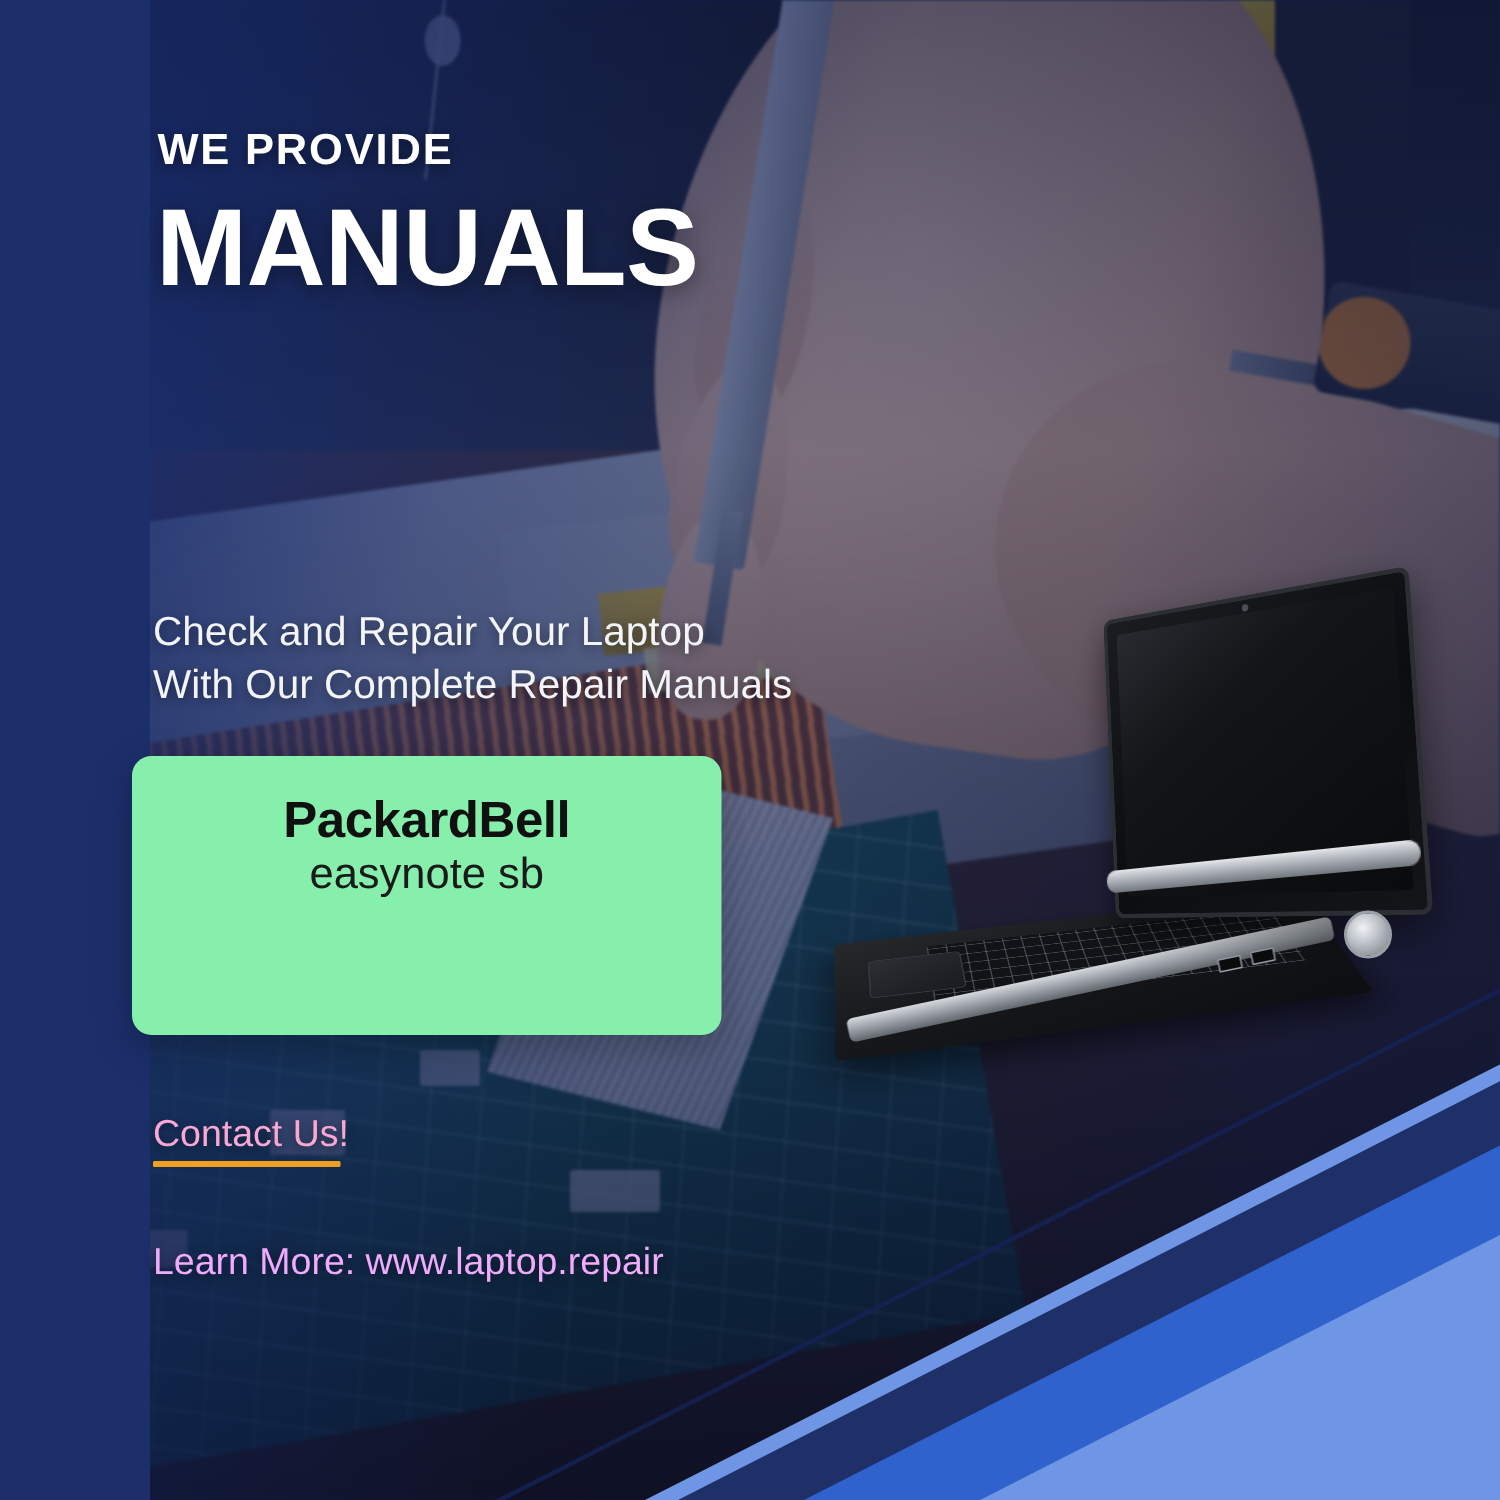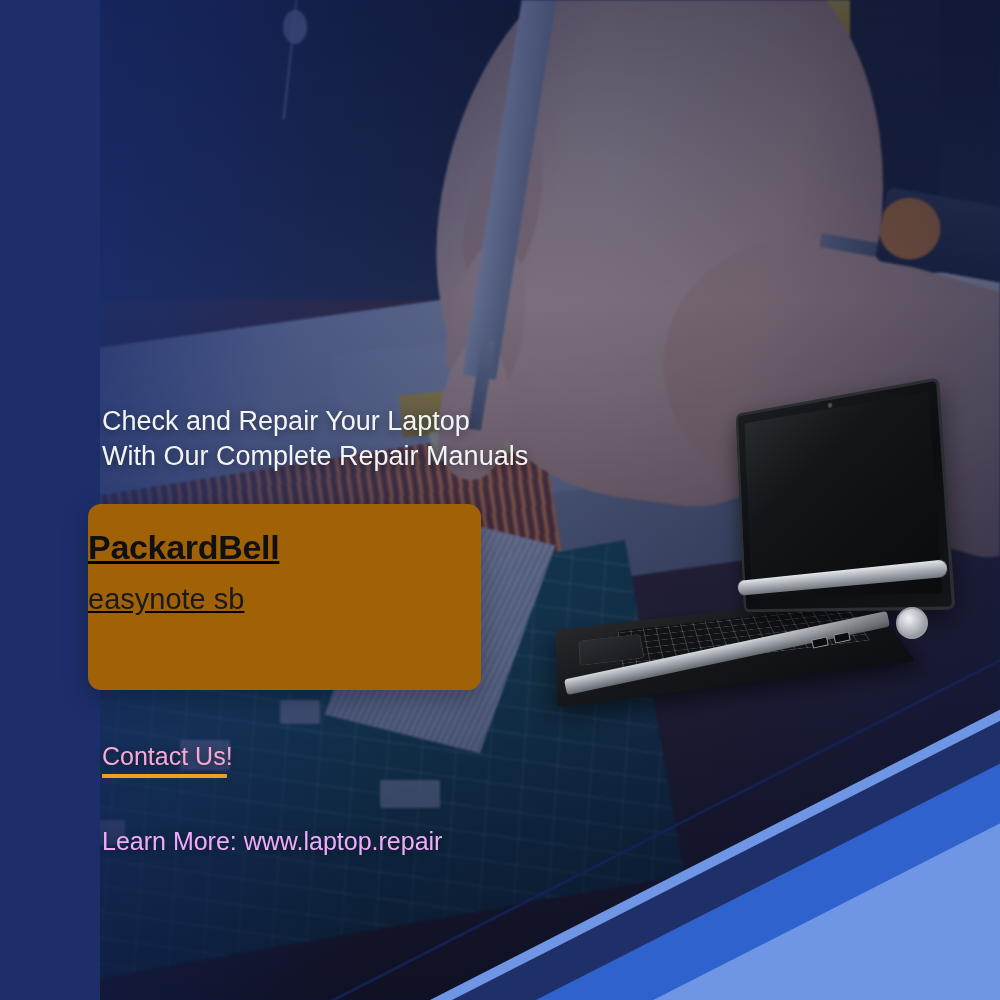--- a/index.html
+++ b/index.html
@@ -310,31 +310,30 @@
     position:absolute; left:102px; top:404px;
     font-size:27px; font-weight:400; color:#f2f4f8;
     line-height:35px;
     text-shadow:0 2px 8px rgba(0,0,0,.45);
   }
   .subtitle div { white-space:nowrap; }
 
   
   .model-card {
     position:absolute; left:88px; top:504px; width:393px; height:186px;
-    background:#a16207; border-radius:13px;
+    background:#86efac; border-radius:13px;
     box-shadow:0 8px 26px rgba(0,0,0,.28);
-    text-decoration:underline;
+    text-align:center;
   }
   .model-brand {
     margin-top:24px;
     font-size:34px; font-weight:bold; color:#101010;
     letter-spacing:-.3px;
   }
   .model-name {
-    margin-top:16px;
     font-size:29px; font-weight:400; color:#1a1a1a;
   }
 
   
   .contact-label {
     position:absolute; left:102px; top:742px;
     font-size:25px; font-weight:400; color:#f9a8d4;
     text-shadow:0 2px 7px rgba(0,0,0,.45);
   }
   .contact-rule {
@@ -420,22 +419,24 @@
   </div>
 
   <div class="band band-light-a"></div>
   <div class="band band-navy"></div>
   <div class="band band-royal"></div>
   <div class="band band-royal-thin"></div>
   <div class="band band-dark-line"></div>
   <div class="band band-light-b"></div>
   <div class="band band-hairline"></div>
 
+  <div class="eyebrow">WE PROVIDE</div>
 
   <div class="headline">
+    <div>MANUALS</div>
   </div>
 
   <div class="subtitle">
     <div>Check and Repair Your Laptop</div>
     <div>With Our Complete Repair Manuals</div>
   </div>
 
   <div class="model-card">
     <div class="model-brand">PackardBell</div>
     <div class="model-name">easynote sb</div>

